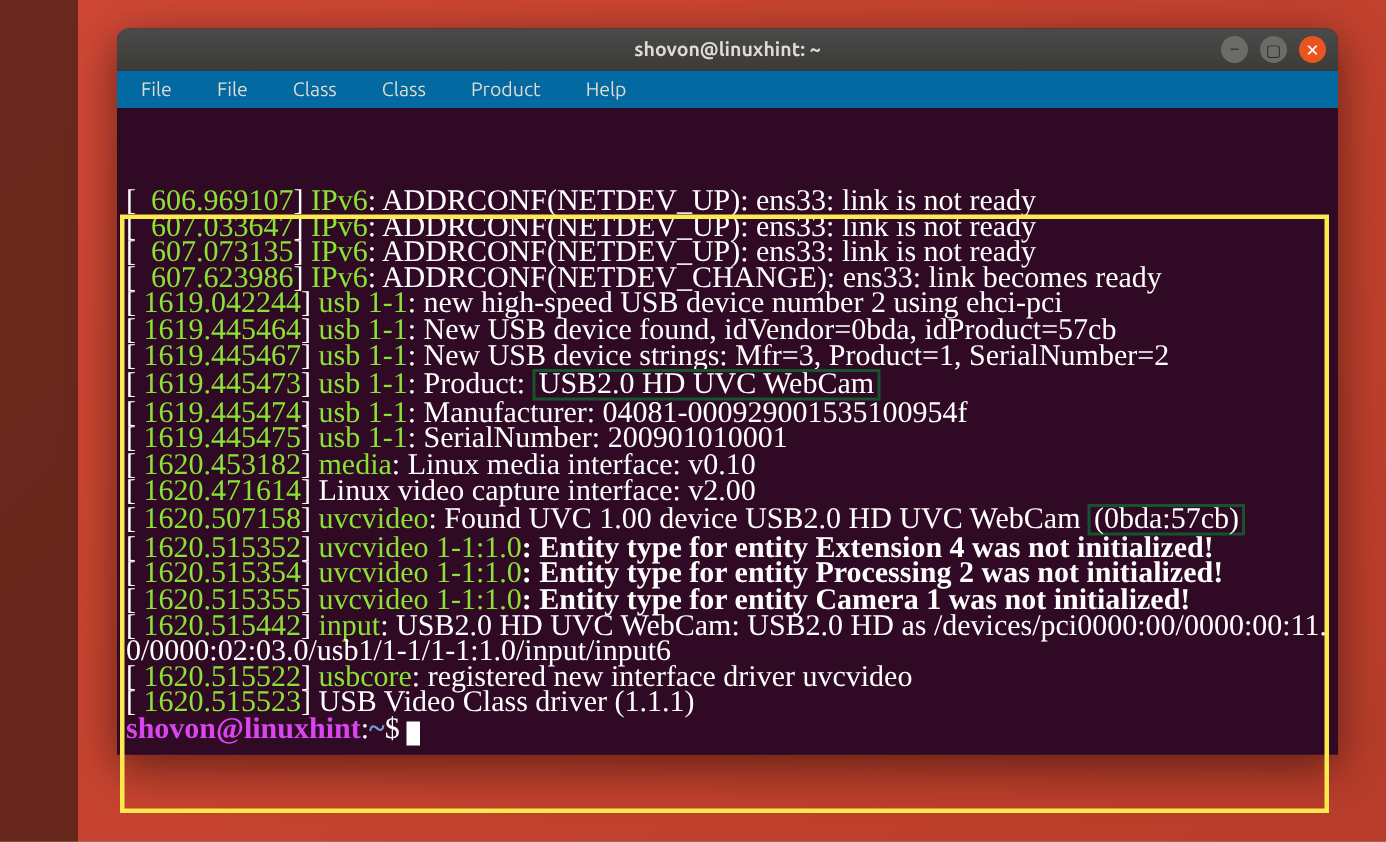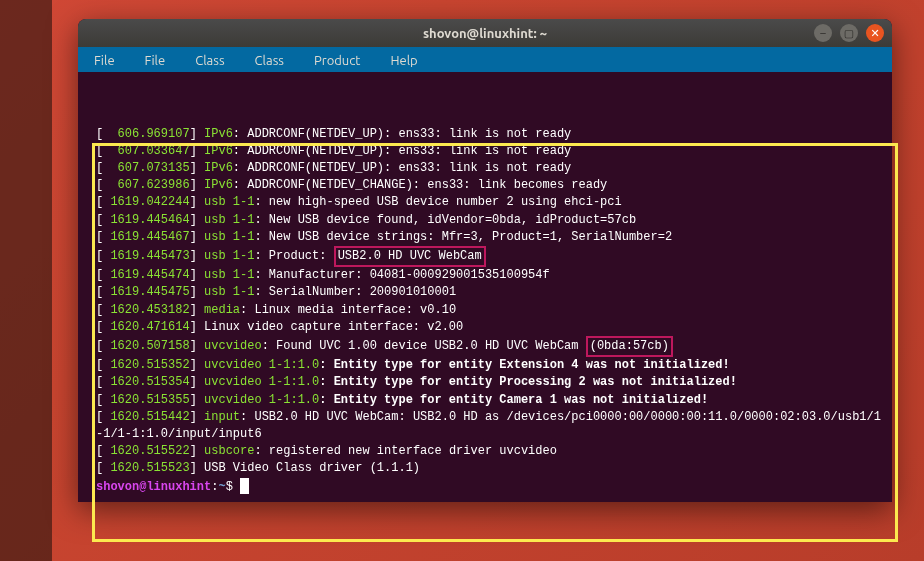--- a/index.html
+++ b/index.html
@@ -65,41 +65,40 @@
     }
     .menu-item {
       color: #dfdbd2;
       font-size: 13px;
       padding: 3px 8px;
       cursor: pointer;
     }
     .terminal-body {
       background: #300a24;
       padding: 2px 6px 6px 6px;
-      font-size: 12px;
+      font-size: 20px;
       line-height: 17.2px;
       color: #ffffff;
-      font-family: Liberation Mono, monospace;
+      font-family: Liberation Serif, serif;
       white-space: pre;
       position: relative;
-      margin-left: 12px;
     }
     .line { white-space: pre-wrap; word-break: break-all; }
     .ts-bracket { color: #ffffff; }
     .ts { color: #8ae234; }
     .subsys { color: #8ae234; }
     .msg { color: #ffffff; }
     .bold { font-weight: bold; }
     .highlight-yellow {
       position: absolute;
       border: 3px solid #fce94f;
       pointer-events: none;
     }
     .highlight-blue {
-      border: 2px solid #be185d;
+      border: 2px solid #14532d;
       padding: 0 2px;
       display: inline-block;
     }
     .prompt-user { color: #d946ef; font-weight: bold; }
     .prompt-path { color: #729fcf; font-weight: bold; }
     .prompt-dollar { color: #ffffff; }
     .cursor {
       display: inline-block;
       width: 9px;
       height: 16px;

